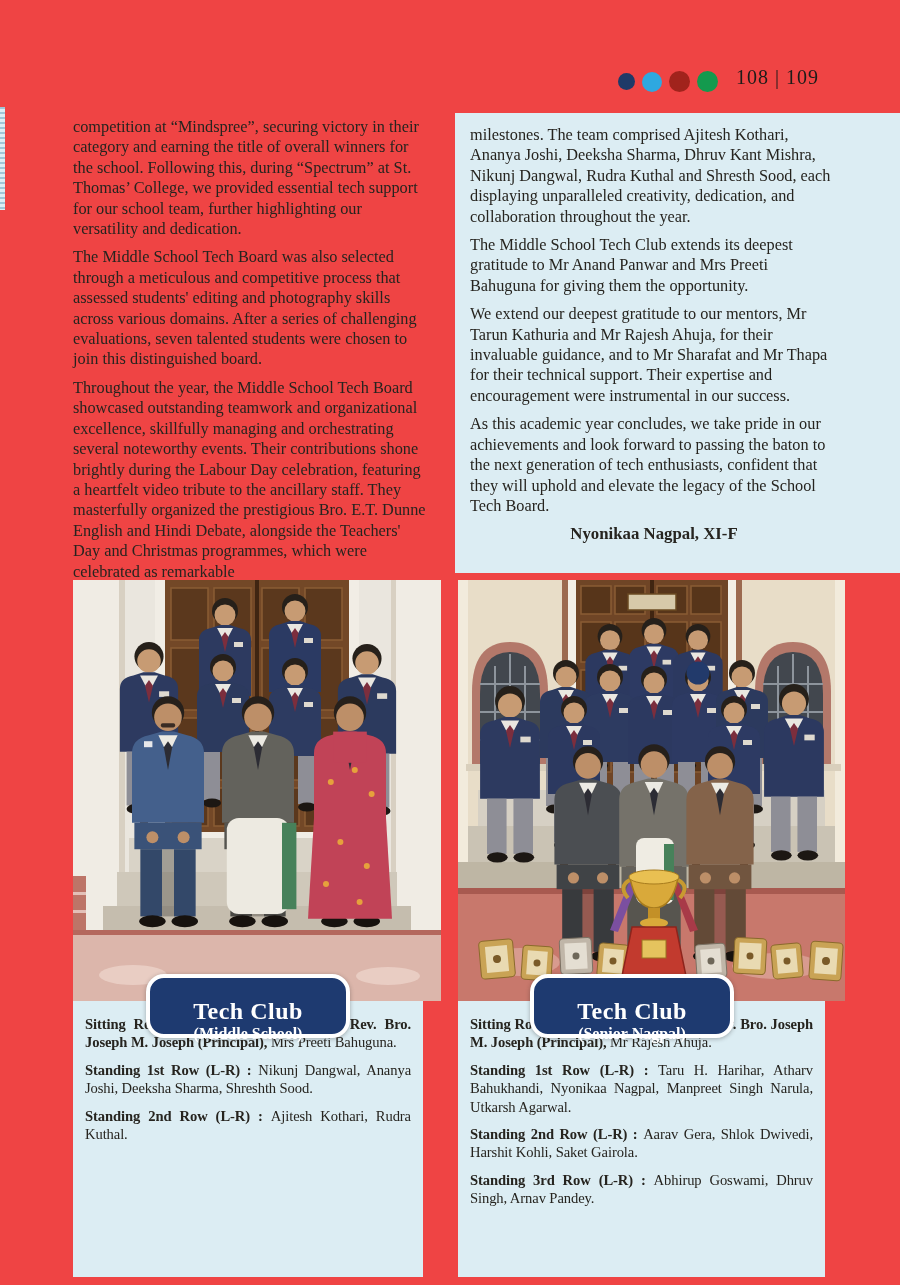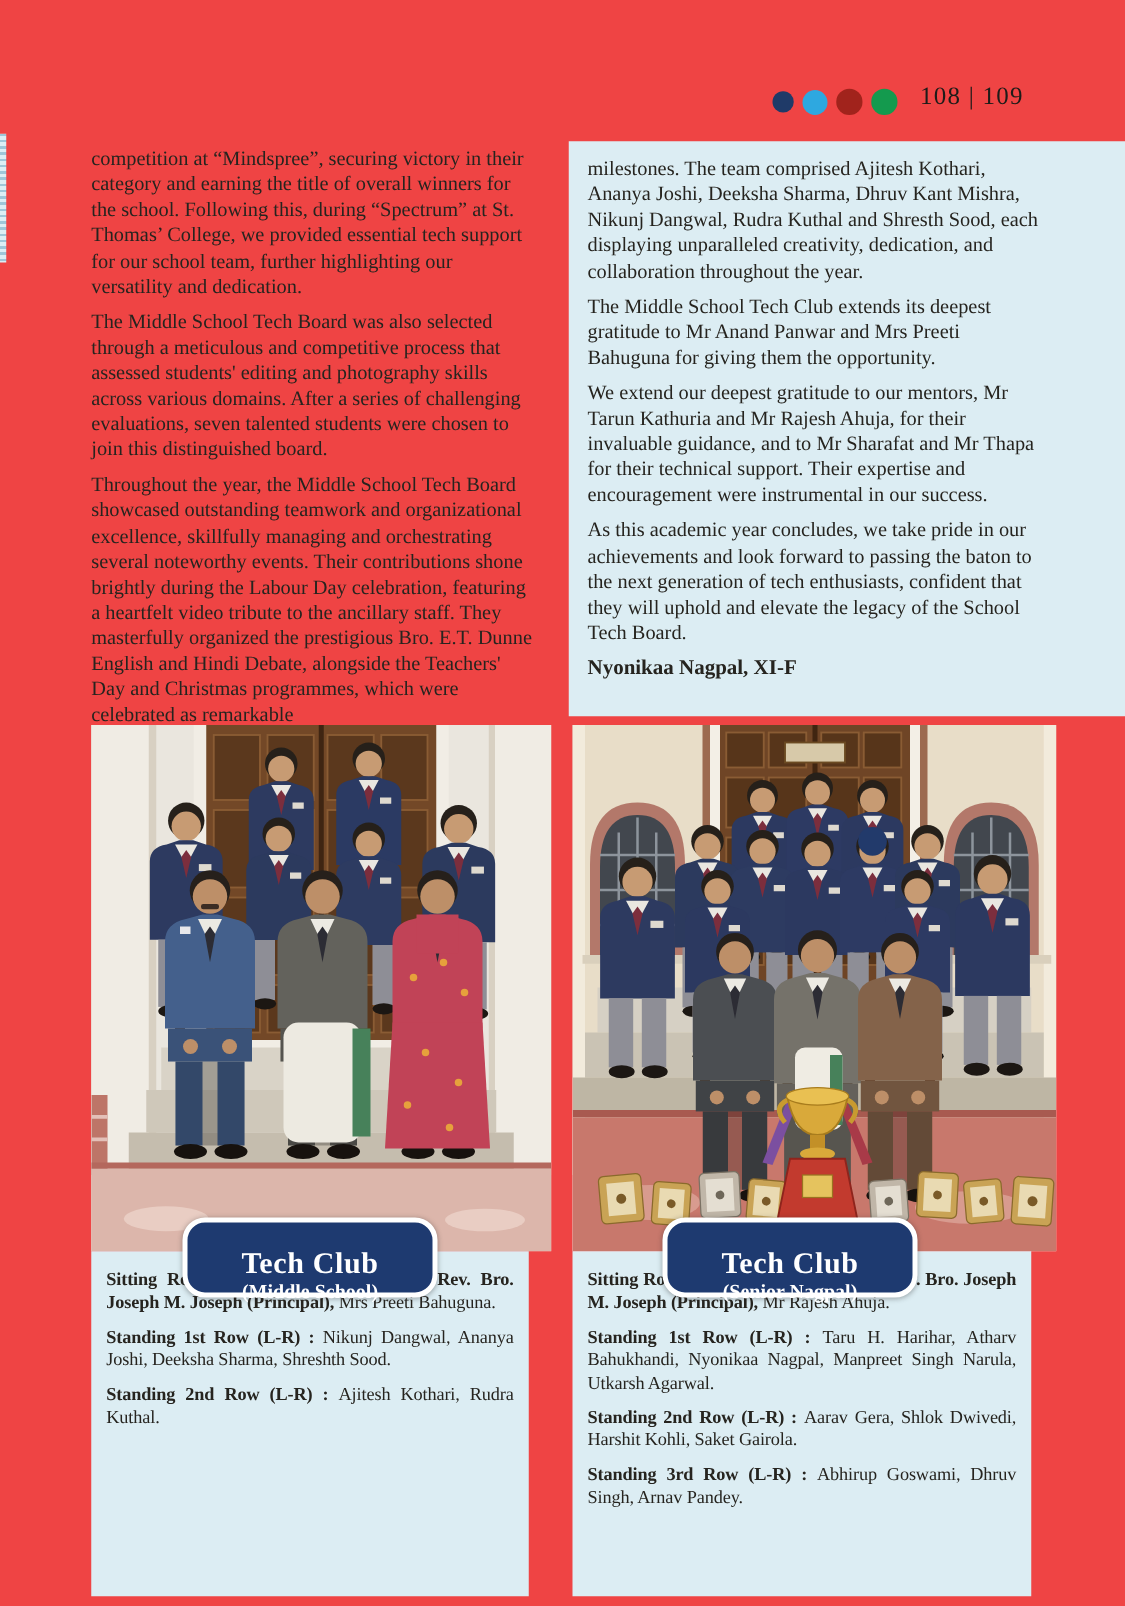--- a/index.html
+++ b/index.html
@@ -10,21 +10,21 @@
   .dot{border-radius:50%;display:inline-block;}
   .page-numbers{position:absolute;top:66px;left:736px;font-size:20px;letter-spacing:1px;color:#1d1c19;}
   .left-stripe{position:absolute;left:0;top:107px;width:5px;height:103px;
         background:repeating-linear-gradient(180deg,#9fc6d8 0 2px,#dceef5 2px 5px);}
   
   .col-left{position:absolute;left:73px;top:117px;width:374px;font-size:16.3px;line-height:20.4px;}
   .col-left p{margin:0 16px 8px 0;}
   .col-right{position:absolute;left:455px;top:113px;width:445px;height:460px;box-sizing:border-box;
         background:var(--panel-blue,#dcedf3);padding:12px 62px 16px 15px;font-size:16.3px;line-height:20.4px;}
   .col-right p{margin:0 0 8px 0;}
-  .signature{font-weight:bold;text-align:left;margin-top:4px;font-size:16.8px;}
+  .signature{font-weight:bold;text-align:center;margin-top:4px;font-size:16.8px;}
   
   .photo{position:absolute;top:580px;overflow:hidden;background:#e8e2d8;}
   #photo-middle{left:73px;width:368px;height:421px;}
   #photo-senior{left:458px;width:387px;height:421px;}
   .photo svg{display:block;}
   
   .badge{position:absolute;top:974px;width:204px;height:64px;box-sizing:border-box;z-index:5;
         background:var(--badge-navy,#1e3a70);border:4px solid #fff;border-radius:18px;
         box-shadow:0 1px 4px rgba(40,40,40,.35);color:#fff;text-align:center;padding-top:20px;}
   #badge-middle{left:146px;}

